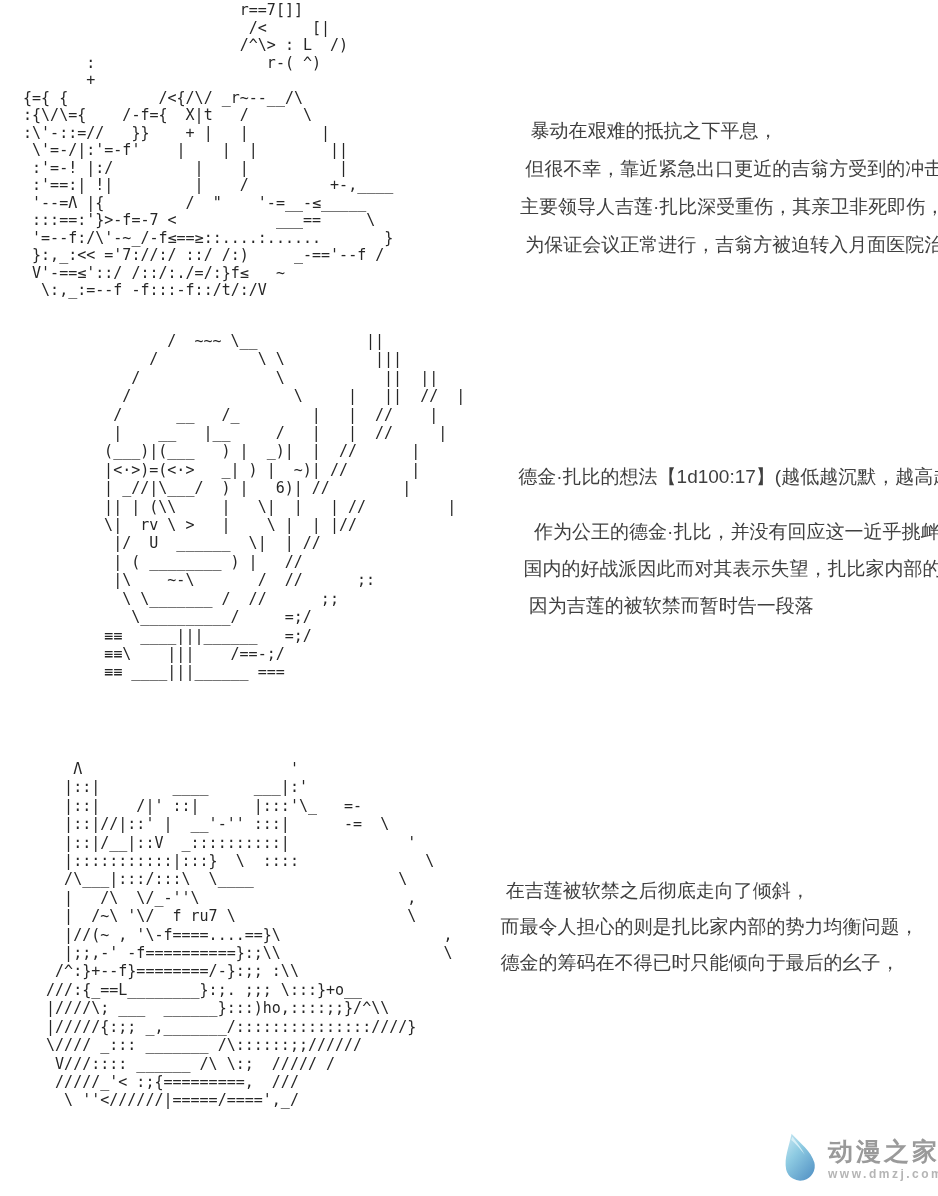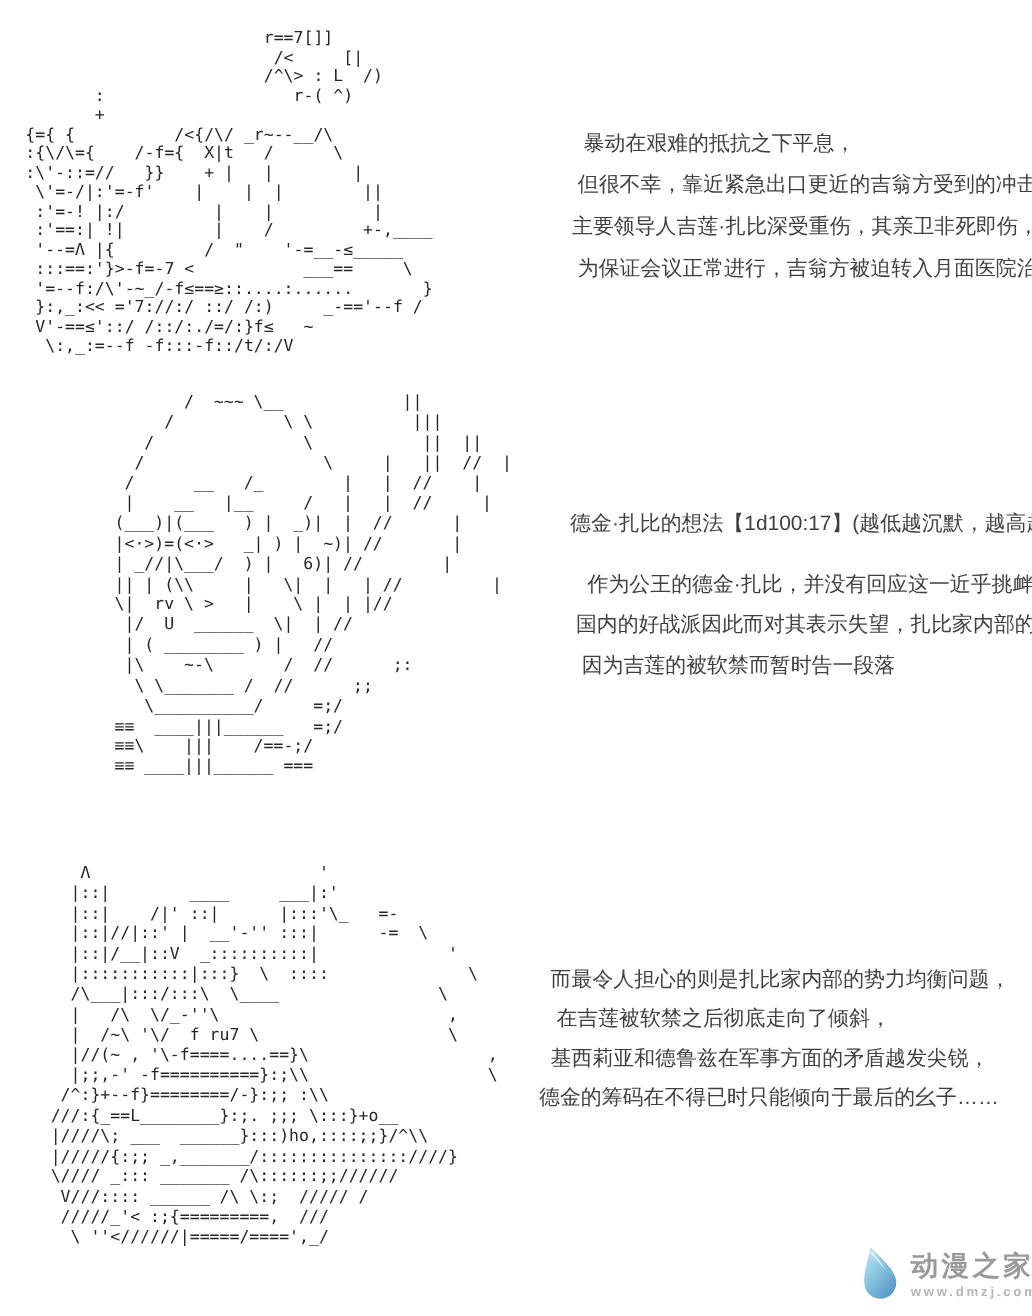--- a/index.html
+++ b/index.html
@@ -12,21 +12,20 @@
     overflow:hidden;
   }
   
   .aa {
     position:absolute;
     font-family:"DejaVu Sans Mono", monospace;
     font-size:15px;
     line-height:17.5px;
     color:#262626;
     white-space:pre;
-    margin-top:24px;
   }
   #aa1 { left:14px;  top:2px; }
   #aa2 { left:68px;  top:332px; line-height:18.4px; }
   #aa3 { left:28px;  top:760px; line-height:18.4px; }
 
   
   .caption {
     position:absolute;
     color:#3f3f3f;
     font-size:19px;
@@ -131,24 +130,23 @@
 </div>
 
 <div id="cap2" class="caption">
   <span class="cap-line"> 德金·扎比的想法【1d100:17】(越低越沉默，越高越激进)</span>
   <span class="cap-line gap">    作为公王的德金·扎比，并没有回应这一近乎挑衅的事件，</span>
   <span class="cap-line">  国内的好战派因此而对其表示失望，扎比家内部的斗争</span>
   <span class="cap-line">   因为吉莲的被软禁而暂时告一段落</span>
 </div>
 
 <div id="cap3" class="caption">
+  <span class="cap-line">   在吉莲被软禁之后彻底走向了倾斜，</span>
   <span class="cap-line">  而最令人担心的则是扎比家内部的势力均衡问题，</span>
-  <span class="cap-line">   在吉莲被软禁之后彻底走向了倾斜，</span>
-  <span class="cap-line">  基西莉亚和德鲁兹在军事方面的矛盾越发尖锐，</span>
-  <span class="cap-line">德金的筹码在不得已时只能倾向于最后的幺子……</span>
+  <span class="cap-line">  德金的筹码在不得已时只能倾向于最后的幺子，</span>
 </div>
 
 <div class="watermark">
   <svg class="drop" viewBox="0 0 44 58">
     <defs>
       <linearGradient id="dropGrad" x1="0.2" y1="0" x2="0.6" y2="1">
         <stop offset="0" stop-color="#cdeaf4"></stop>
         <stop offset="0.45" stop-color="#8ecbe2"></stop>
         <stop offset="1" stop-color="#5b9ac9"></stop>
       </linearGradient>

